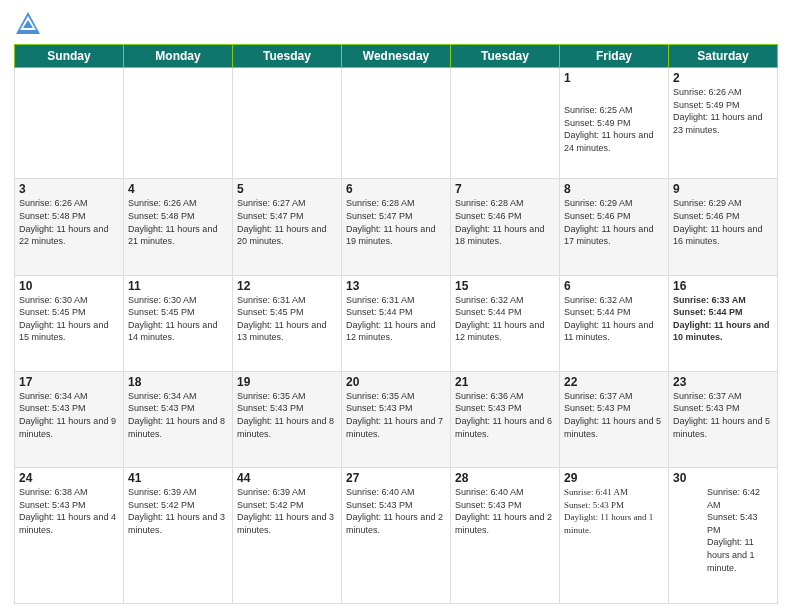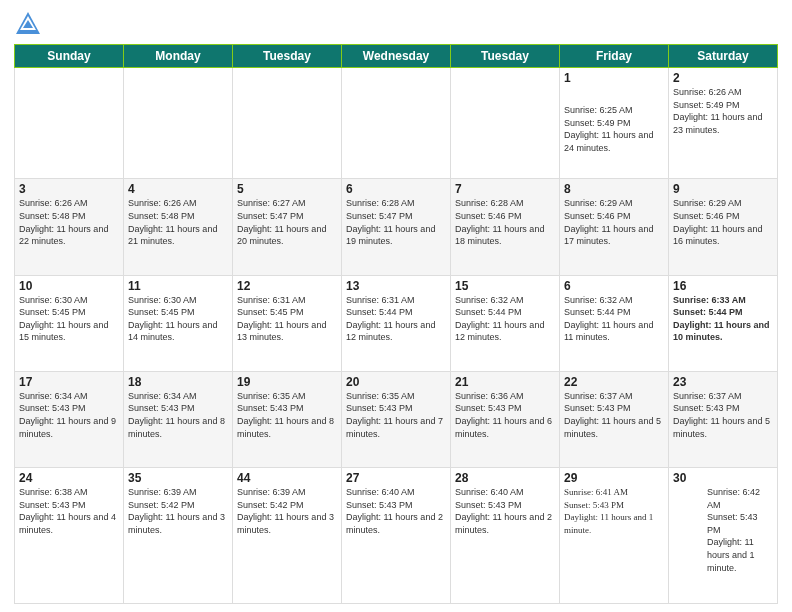--- a/index.html
+++ b/index.html
@@ -281,21 +281,21 @@
           </td>
         </tr>
         <tr>
           <td>
             <span class="day-number">24</span>
             <div class="day-info" style="white-space: pre-line;">Sunrise: 6:38 AM
 Sunset: 5:43 PM
 Daylight: 11 hours and 4 minutes.</div>
           </td>
           <td>
-            <span class="day-number">35</span>
+            <span class="day-number">41</span>
             <div class="day-info" style="white-space: pre-line;">Sunrise: 6:39 AM
 Sunset: 5:42 PM
 Daylight: 11 hours and 3 minutes.</div>
           </td>
           <td>
             <span class="day-number">44</span>
             <div class="day-info" style="white-space: pre-line;">Sunrise: 6:39 AM
 Sunset: 5:42 PM
 Daylight: 11 hours and 3 minutes.</div>
           </td>

